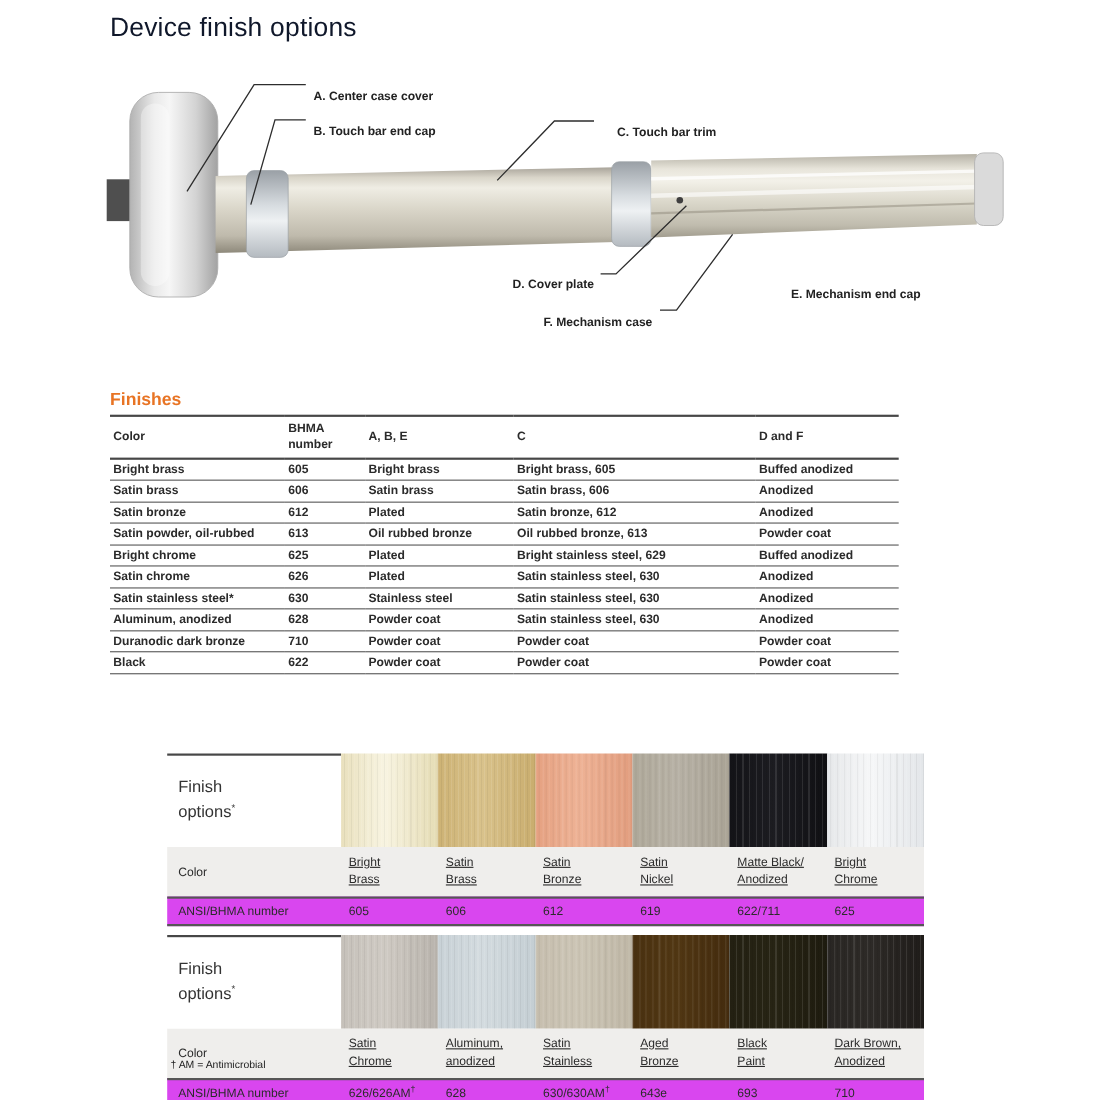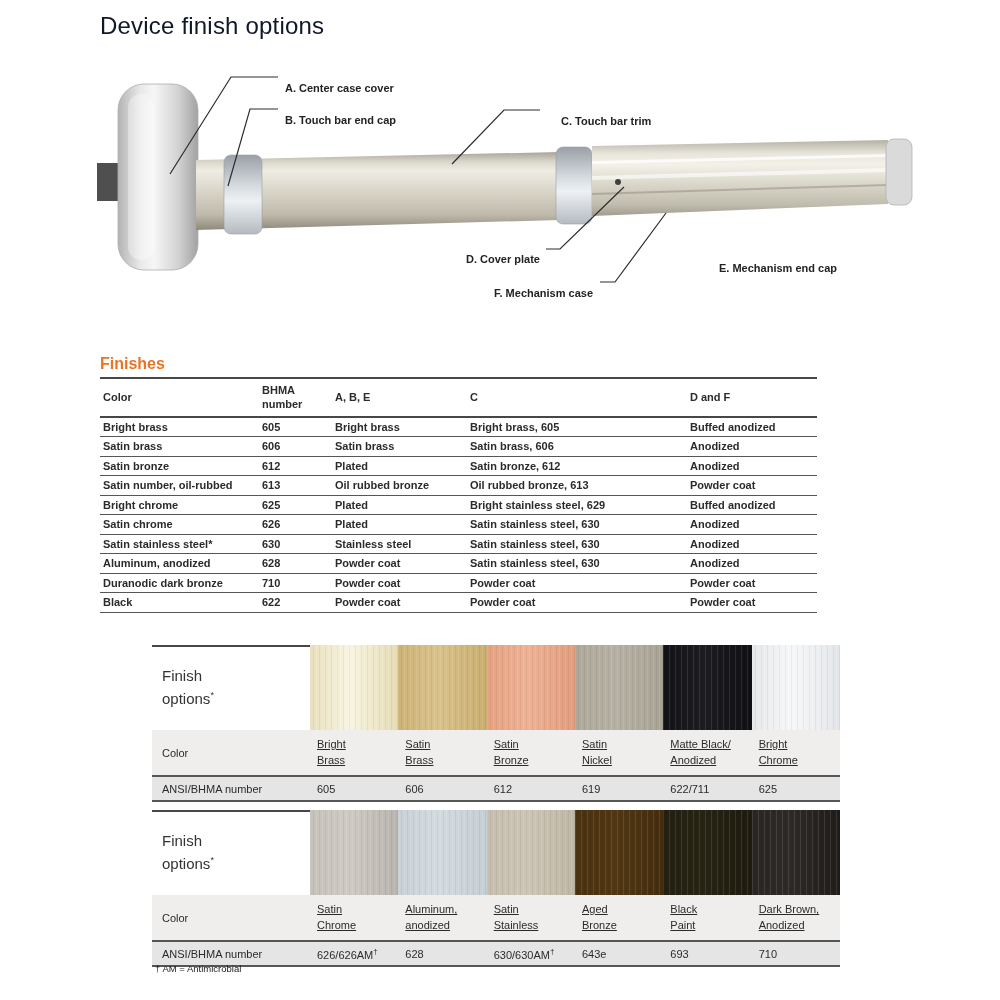--- a/index.html
+++ b/index.html
@@ -22,31 +22,31 @@
     font-size:11px;font-weight:700;text-align:left;vertical-align:middle;
     padding:4px 4px 4px 3px;border-top:2px solid #474747;border-bottom:2px solid #474747;line-height:1.3;
   }
   #finishes-table td{
     font-size:11px;font-weight:700;padding:3px 4px 3.5px 3px;border-bottom:1.5px solid #565656;
     white-space:nowrap;overflow:hidden;
   }
   
   .sw-table{position:absolute;left:152px;width:688px;}
   .sw-row{display:grid;grid-template-columns:158px repeat(6,88.33px);}
-  .sw-swatches{height:85px;}
+  .sw-swatches{height:85px;margin-top:40px;}
   .sw-swatches .sw-cell-label{
     border-top:2px solid #474747;background:#fff;padding:17px 0 0 10px;
     font-size:15px;color:#333;line-height:1.55;
   }
   .sw-cell-label sup{font-size:9px;}
   .sw-swatch{height:85px;}
   .sw-colors{height:45px;background:#efeeec;align-items:center;}
   .sw-colors .sw-cell-label{font-size:11px;color:#2b2b2b;padding-left:10px;}
   .sw-name{font-size:11px;color:#2b2b2b;line-height:1.4;padding-left:7px;text-decoration:underline;}
-  .sw-ansi{height:23px;border-top:2px solid #565656;border-bottom:2px solid #565656;align-items:center;background:#e5e5e5;}
+  .sw-ansi{height:23px;border-top:2px solid #565656;border-bottom:2px solid #565656;align-items:center;background:#d946ef;}
   .sw-ansi .sw-cell-label{font-size:11px;padding-left:10px;}
   .sw-num{font-size:11px;padding-left:7px;white-space:nowrap;}
   .sw-num sup{font-size:8px;}
   
   #footnotes{left:155px;top:962px;font-size:9.5px;line-height:1.45;color:#222;}
 </style>
 </head>
 <body>
 
 <div id="page-title" class="abs">Device finish options</div>
@@ -157,21 +157,21 @@
         <td>Anodized</td>
       </tr>
       <tr>
         <td>Satin bronze</td>
         <td>612</td>
         <td>Plated</td>
         <td>Satin bronze, 612</td>
         <td>Anodized</td>
       </tr>
       <tr>
-        <td>Satin number, oil-rubbed</td>
+        <td>Satin powder, oil-rubbed</td>
         <td>613</td>
         <td>Oil rubbed bronze</td>
         <td>Oil rubbed bronze, 613</td>
         <td>Powder coat</td>
       </tr>
       <tr>
         <td>Bright chrome</td>
         <td>625</td>
         <td>Plated</td>
         <td>Bright stainless steel, 629</td>

